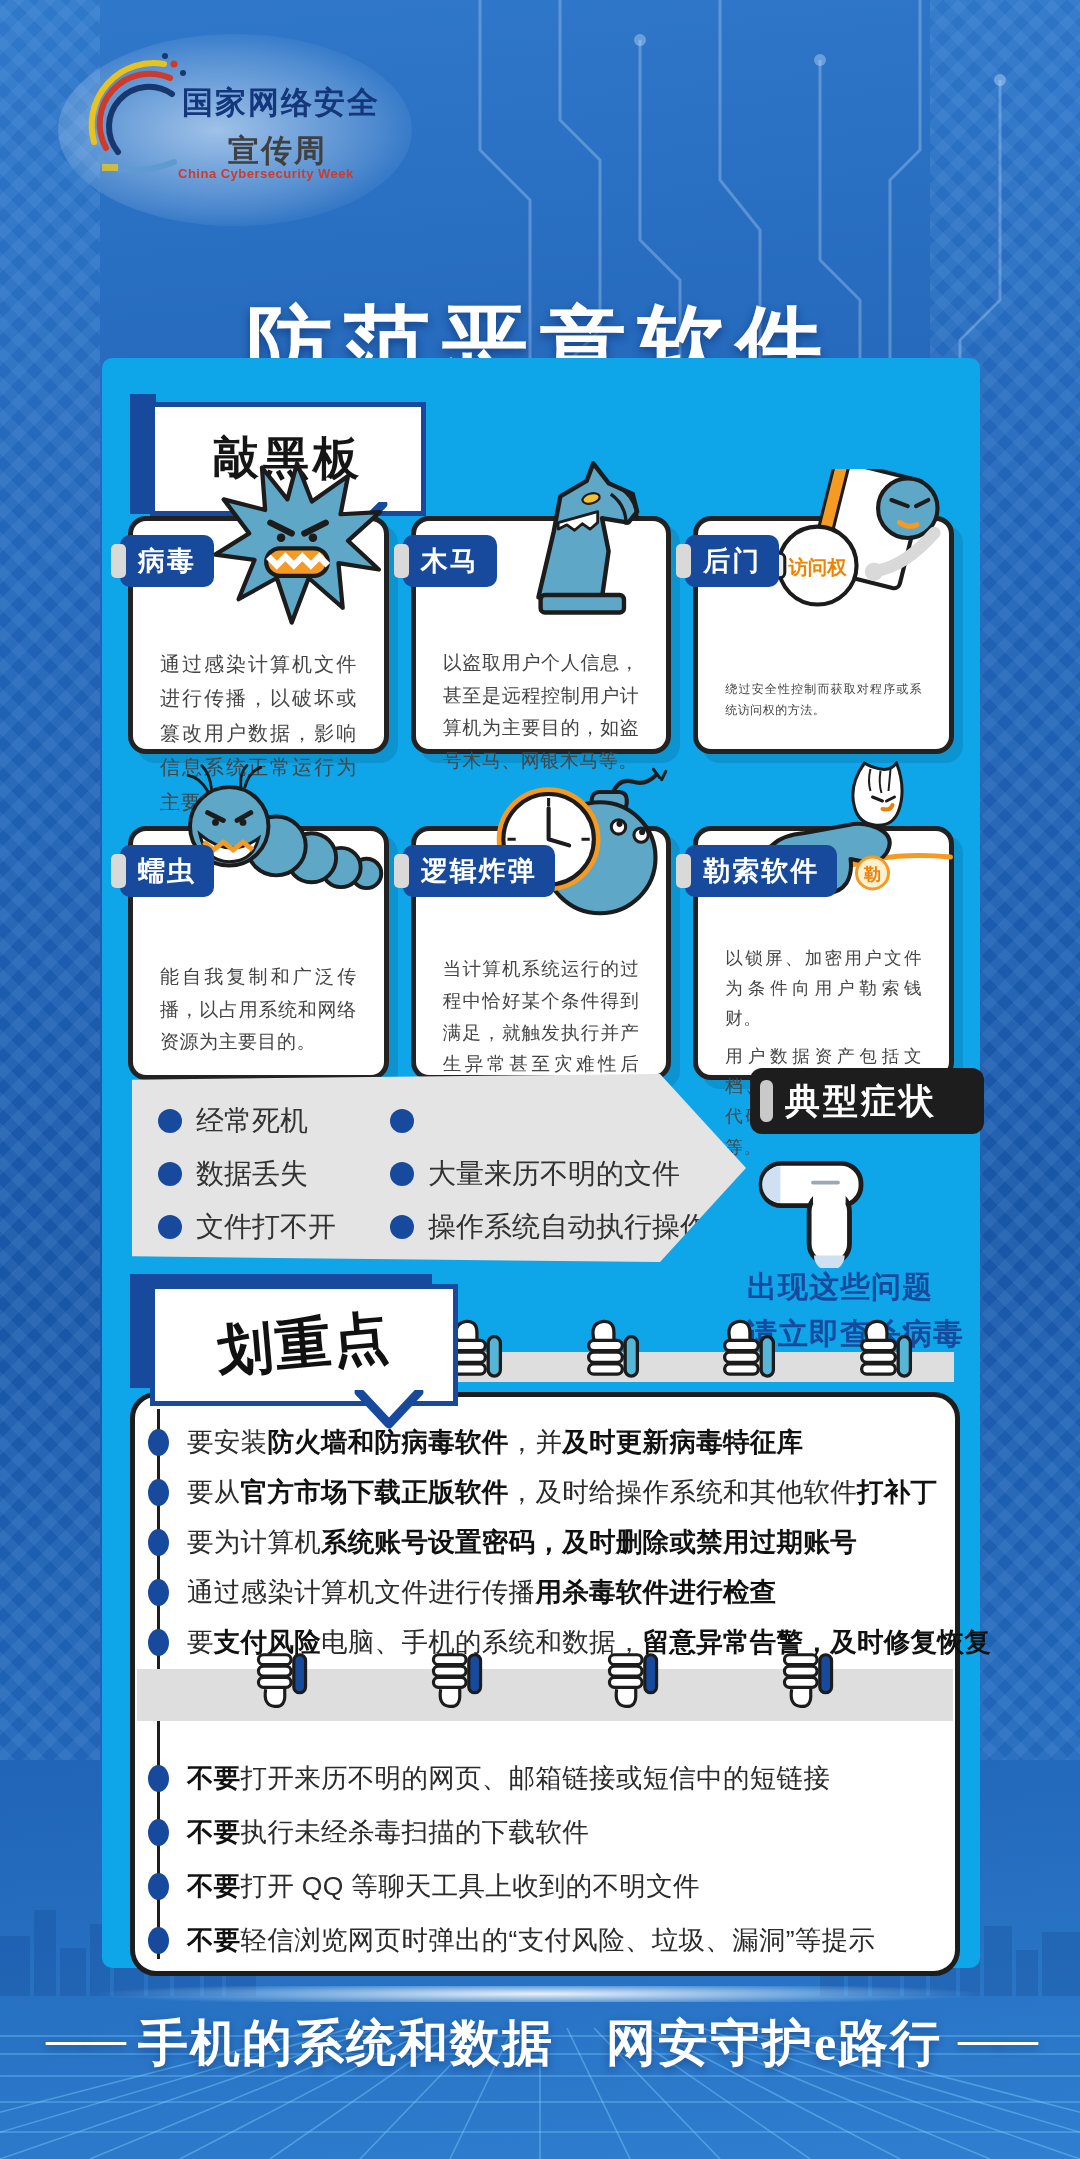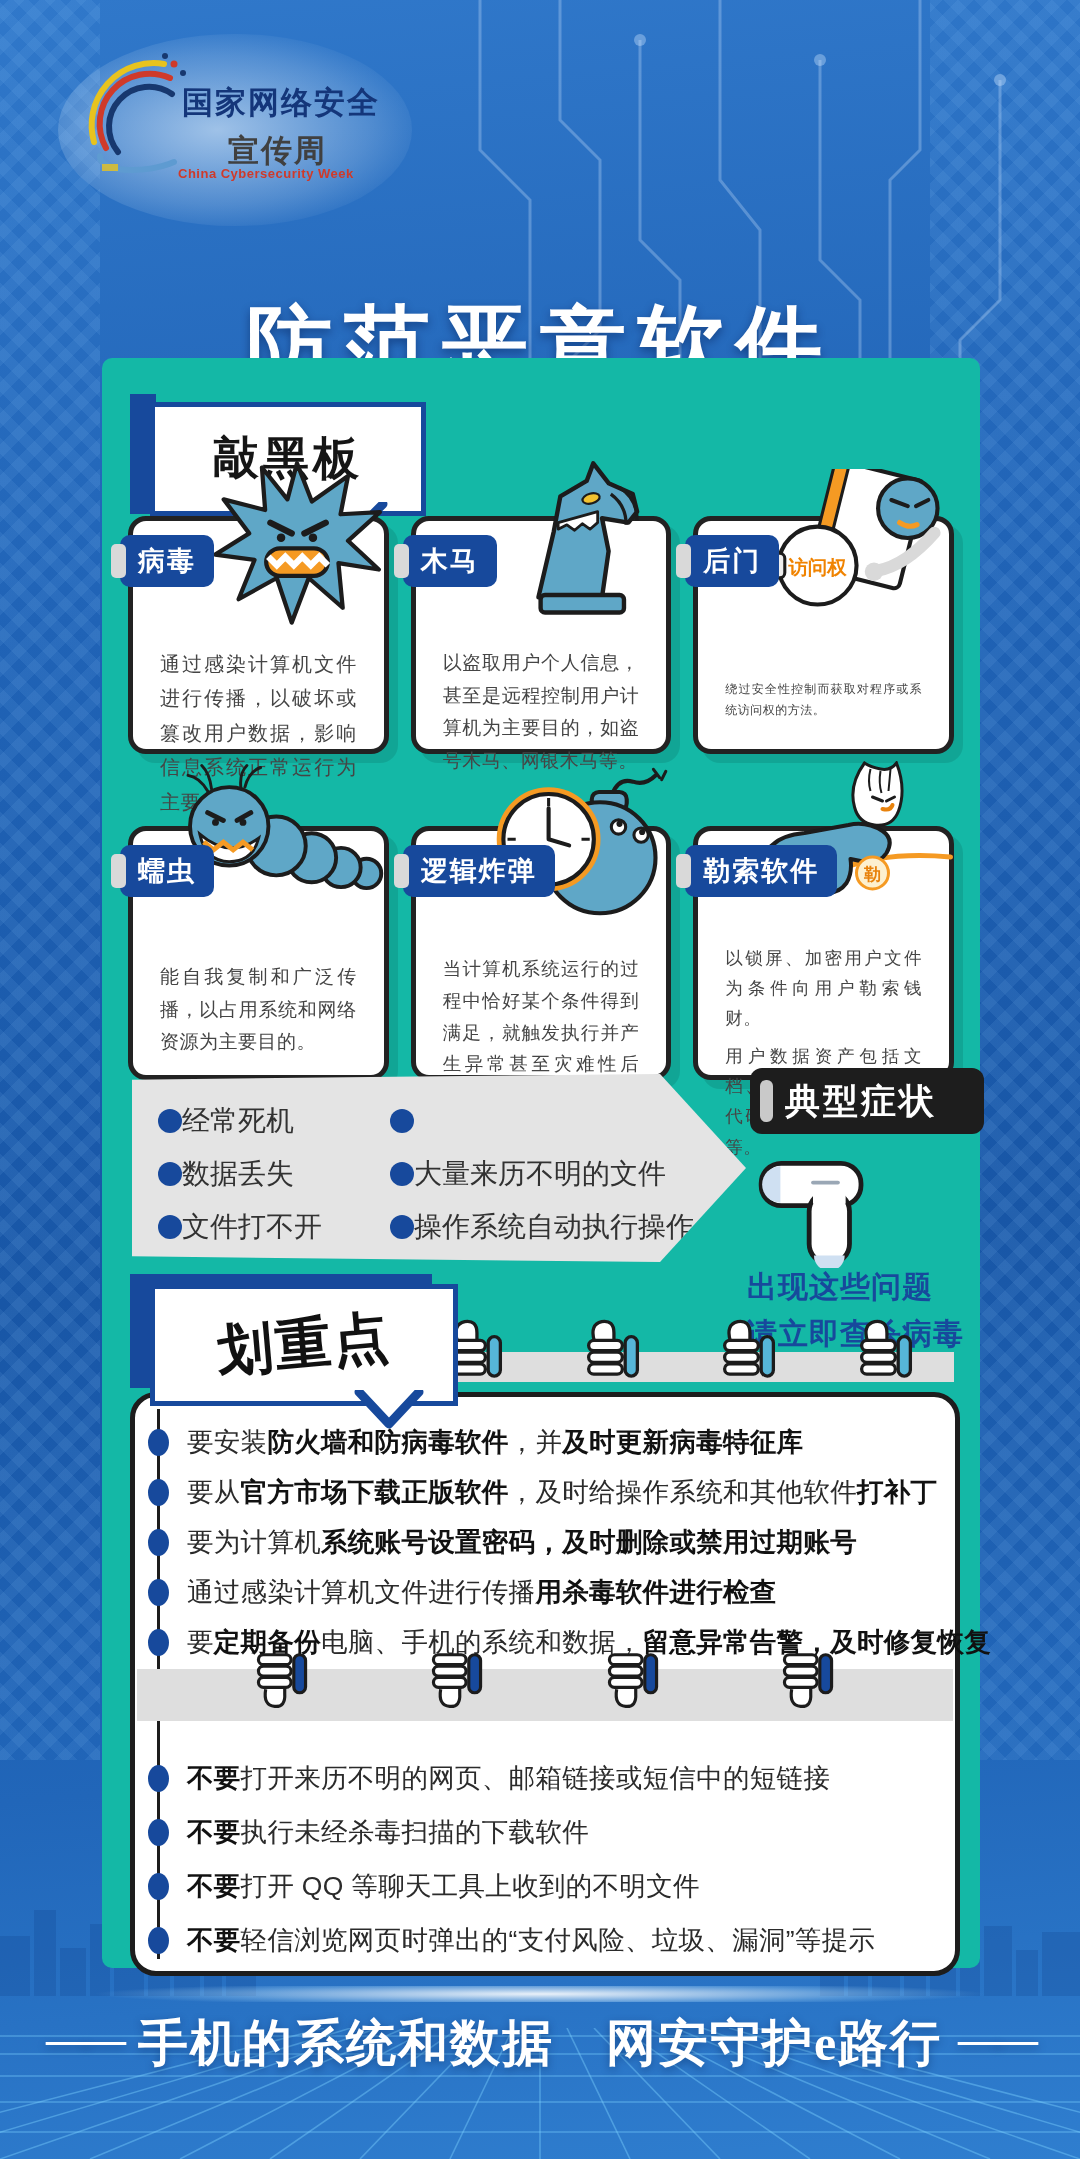--- a/index.html
+++ b/index.html
@@ -30,21 +30,21 @@
     background:radial-gradient(ellipse at 45% 50%,rgba(235,246,255,.6),rgba(235,246,255,.2) 55%,transparent 78%)}
   .logo-swirl{position:absolute;left:8px;top:4px}
   .logo-zh{position:absolute;left:112px;top:36px;font-size:31px;font-weight:900;color:#14367a;letter-spacing:2px;white-space:nowrap}
   .logo-zh2{position:absolute;left:158px;top:84px;font-size:31px;font-weight:900;color:#404040;letter-spacing:2px}
   .logo-en{position:absolute;left:108px;top:120px;font-size:13px;color:#cf3a2a;font-weight:600;letter-spacing:.5px}
 
   .main-title{position:absolute;left:0;top:230px;width:100%;text-align:center;color:#fff;
     font-size:86px;font-weight:900;letter-spacing:12px;text-shadow:0 4px 10px rgba(0,20,70,.45)}
 
   
-  .panel{position:absolute;left:102px;top:358px;width:878px;height:1610px;background:#14b8a6;border-radius:10px}
+  .panel{position:absolute;left:102px;top:358px;width:878px;height:1610px;background:#0ea5e9;border-radius:10px}
 
   
   .blackboard{position:absolute;left:28px;top:36px;width:320px;height:150px}
   .bb-blue{position:absolute;left:0;top:0;width:26px;height:120px;background:#17499c}
   .bb-box{position:absolute;left:20px;top:8px;width:266px;height:104px;background:#fff;border:5px solid #17499c;
     display:flex;align-items:center;justify-content:center}
   .bb-label{font-size:46px;font-weight:900;color:#151515;letter-spacing:4px}
   .chevron{position:absolute}
   .bb-chev{left:188px;top:108px}
 
@@ -71,21 +71,21 @@
   .card:nth-child(4) .card-text{top:122px;font-size:19px}
   .card:nth-child(5) .card-text{top:114px;font-size:18.5px}
   .card:nth-child(6) .card-text{top:104px;font-size:17.5px}
 
   
   .symptoms-panel{position:absolute;left:30px;top:716px;width:614px;height:188px;background:#e4e4e4;
     clip-path:polygon(0 3%,86% 0,100% 50%,86% 100%,0 97%)}
   .symptoms-panel ul{list-style:none;margin:0;padding:0;position:absolute;top:20px}
   #symptoms-left{left:26px}
   #symptoms-right{left:258px}
-  .symptoms-panel li{display:flex;align-items:center;height:53px;font-size:28px;color:#323232;
+  .symptoms-panel li{display:flex;align-items:center;gap:14px;height:53px;font-size:28px;color:#323232;
     font-weight:500;white-space:nowrap}
   .dot{width:24px;height:24px;border-radius:50%;background:#17499c;flex:none}
   .symptom-badge{position:absolute;left:648px;top:710px;width:224px;height:66px;background:#1d1d1d;border-radius:12px;
     display:flex;align-items:center;gap:12px;padding-left:10px}
   .symptom-badge .tab{width:13px;height:42px;background:#c9c9c9;border-radius:6px}
   .symptom-badge .txt{color:#fff;font-size:35px;font-weight:900;letter-spacing:3px}
   .thermo{position:absolute;left:652px;top:790px}
   .warning{position:absolute;left:645px;top:906px;font-size:30px;font-weight:900;color:#17499c;
     line-height:1.55;letter-spacing:1px}
 
@@ -450,21 +450,21 @@
         <div class="point-row">
     <span class="pdot"></span>
     <span class="pt"><span>要为计算机</span><span class="b">系统账号设置密码，及时删除或禁用过期账号</span><span></span></span>
   </div>
         <div class="point-row">
     <span class="pdot"></span>
     <span class="pt"><span>通过感染计算机文件进行传播</span><span class="b">用杀毒软件进行检查</span><span></span></span>
   </div>
         <div class="point-row">
     <span class="pdot"></span>
-    <span class="pt"><span>要</span><span class="b">定期备份</span><span>电脑、手机的系统和数据，</span><span class="b">留意异常告警，及时修复恢复</span><span></span></span>
+    <span class="pt"><span>要</span><span class="b">支付风险</span><span>电脑、手机的系统和数据，</span><span class="b">留意异常告警，及时修复恢复</span><span></span></span>
   </div>
       </div>
     <div class="down-strip"></div>
     <div id="thumbs-down-row">
         <svg viewBox="0 0 64 70">
     <path d="M14,44 q-3,18 10,19 q12,1 11,-14 v-6" fill="#fff" stroke="#1c1c1c" stroke-width="3.5"></path>
     <rect x="6" y="6" width="36" height="11" rx="5.5" fill="#fff" stroke="#1c1c1c" stroke-width="3.5"></rect>
     <rect x="6" y="18.5" width="36" height="11" rx="5.5" fill="#fff" stroke="#1c1c1c" stroke-width="3.5"></rect>
     <rect x="6" y="31" width="36" height="11" rx="5.5" fill="#fff" stroke="#1c1c1c" stroke-width="3.5"></rect>
     <rect x="45" y="6" width="13" height="42" rx="6.5" fill="#17499c" stroke="#1c1c1c" stroke-width="3.5"></rect>

